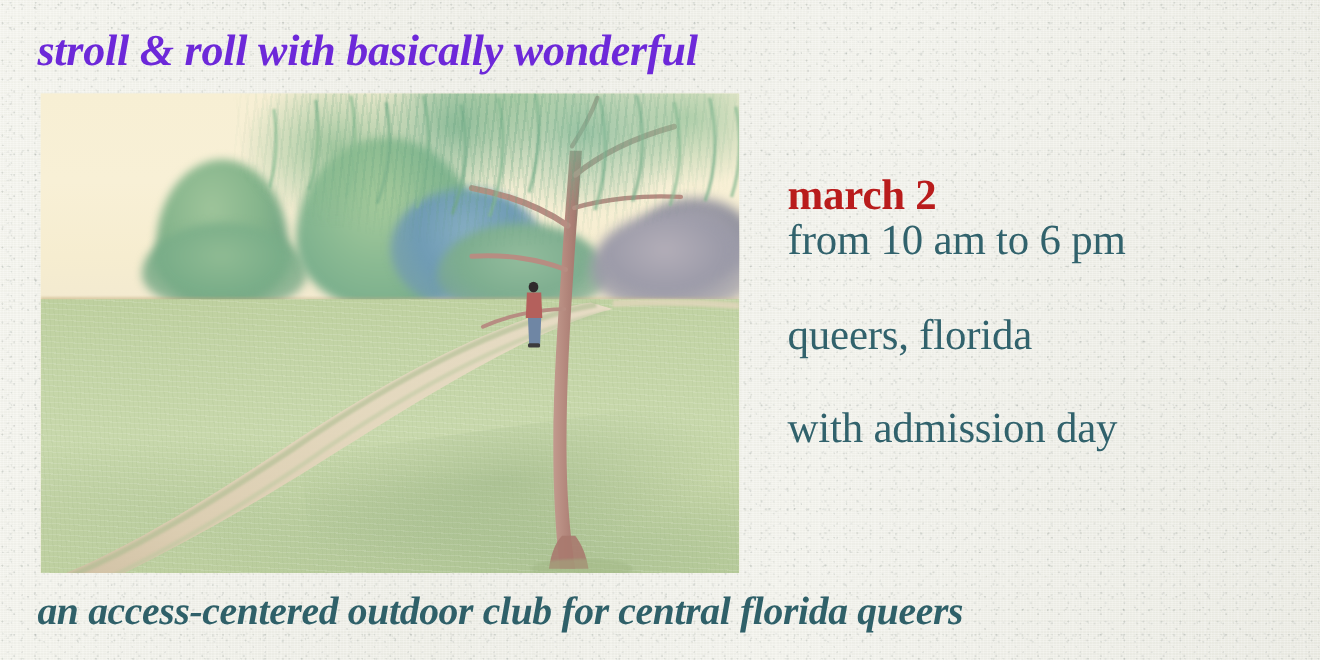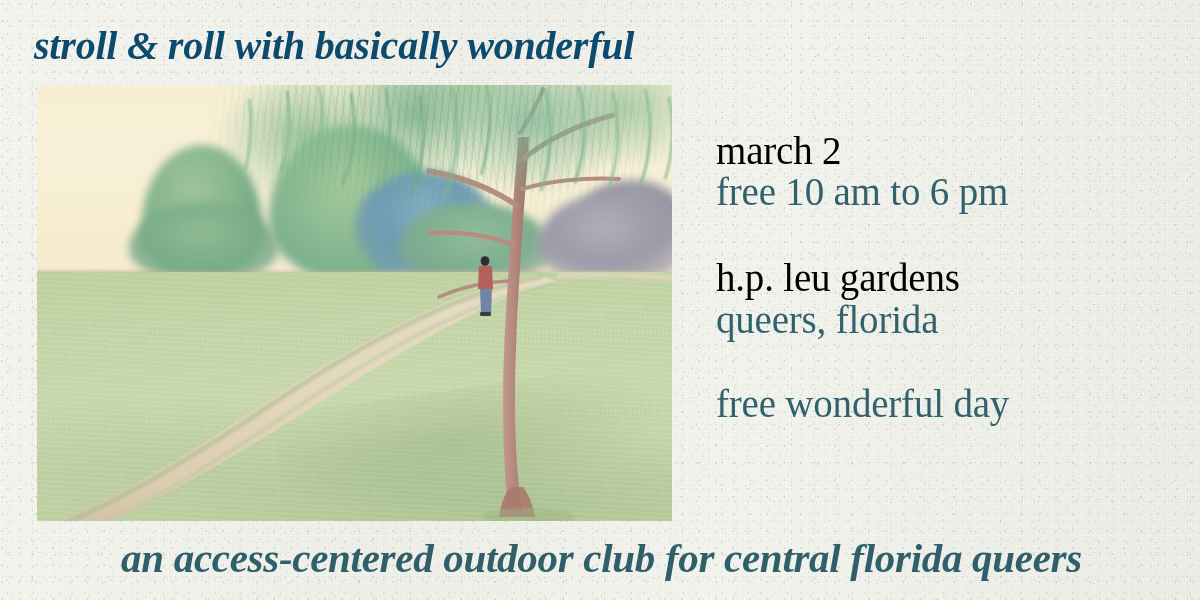--- a/index.html
+++ b/index.html
@@ -55,35 +55,34 @@
   
   .headline {
     position: absolute;
     left: 34px;
     top: 22px;
     font-size: 40px;
     font-weight: 700;
     font-style: italic;
     letter-spacing: -.2px;
     white-space: nowrap;
-    color: #0c4a6e;
+    color: #6d28d9;
   }
 
   .tagline {
     position: absolute;
     left: 34px;
     top: 534px;
     width: 1135px;
-    font-size: 41px;
+    font-size: 36px;
     font-weight: 700;
     font-style: italic;
     letter-spacing: -.3px;
     white-space: nowrap;
     color: #2f6069;
-    text-align: center;
   }
 
   
   .artwork {
     position: absolute;
     left: 37px;
     top: 85px;
     width: 635px;
     height: 436px;
     overflow: hidden;
@@ -205,25 +204,26 @@
     position: absolute;
     left: 716px;
     top: 130px;
     width: 450px;
   }
   .info-block { margin-bottom: 34px; }
   .info-block:last-child { margin-bottom: 0; }
 
   .line-strong {
     font-size: 39px;
-    font-weight: 400;
+    font-weight: 700;
     line-height: 1.06;
     letter-spacing: -.2px;
     white-space: nowrap;
-    color: #000000;
+    color: #b91c1c;
+    margin-top: 27px;
   }
   .line-regular {
     font-size: 39px;
     font-weight: 400;
     line-height: 1.08;
     letter-spacing: -.2px;
     white-space: nowrap;
     color: #31626c;
   }
   .line-regular b { font-weight: 400; }
@@ -329,28 +329,27 @@
     </svg>
 
     <div class="willow-canopy"></div>
     <div class="willow-strands"></div>
   </div>
 
   <div class="info">
 
     <div class="info-block block-time">
       <div class="line-strong">march 2</div>
-      <div class="line-regular"><span>free </span><b>10 am</b><span> to </span><b>6 pm</b></div>
+      <div class="line-regular"><span>from </span><b>10 am</b><span> to </span><b>6 pm</b></div>
     </div>
 
     <div class="info-block block-place">
-      <div class="line-strong">h.p. leu gardens</div>
       <div class="line-regular">queers, florida</div>
     </div>
 
     <div class="info-block">
-      <div class="line-regular">free wonderful day</div>
+      <div class="line-regular">with admission day</div>
     </div>
   </div>
 
   <div class="tagline">an access-centered  outdoor club for central florida queers</div>
 
 </div>
 
 </body></html>

